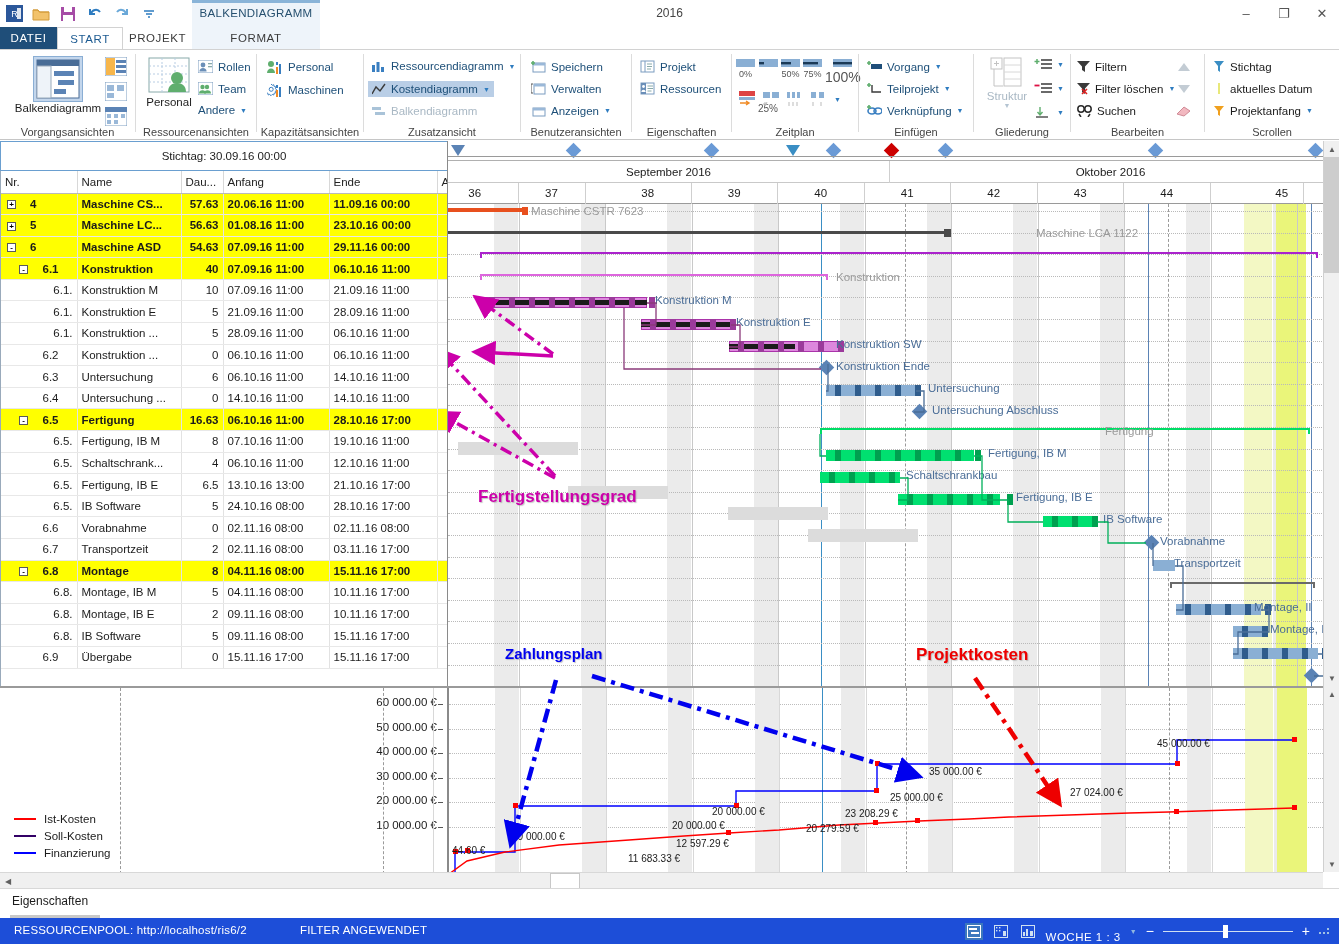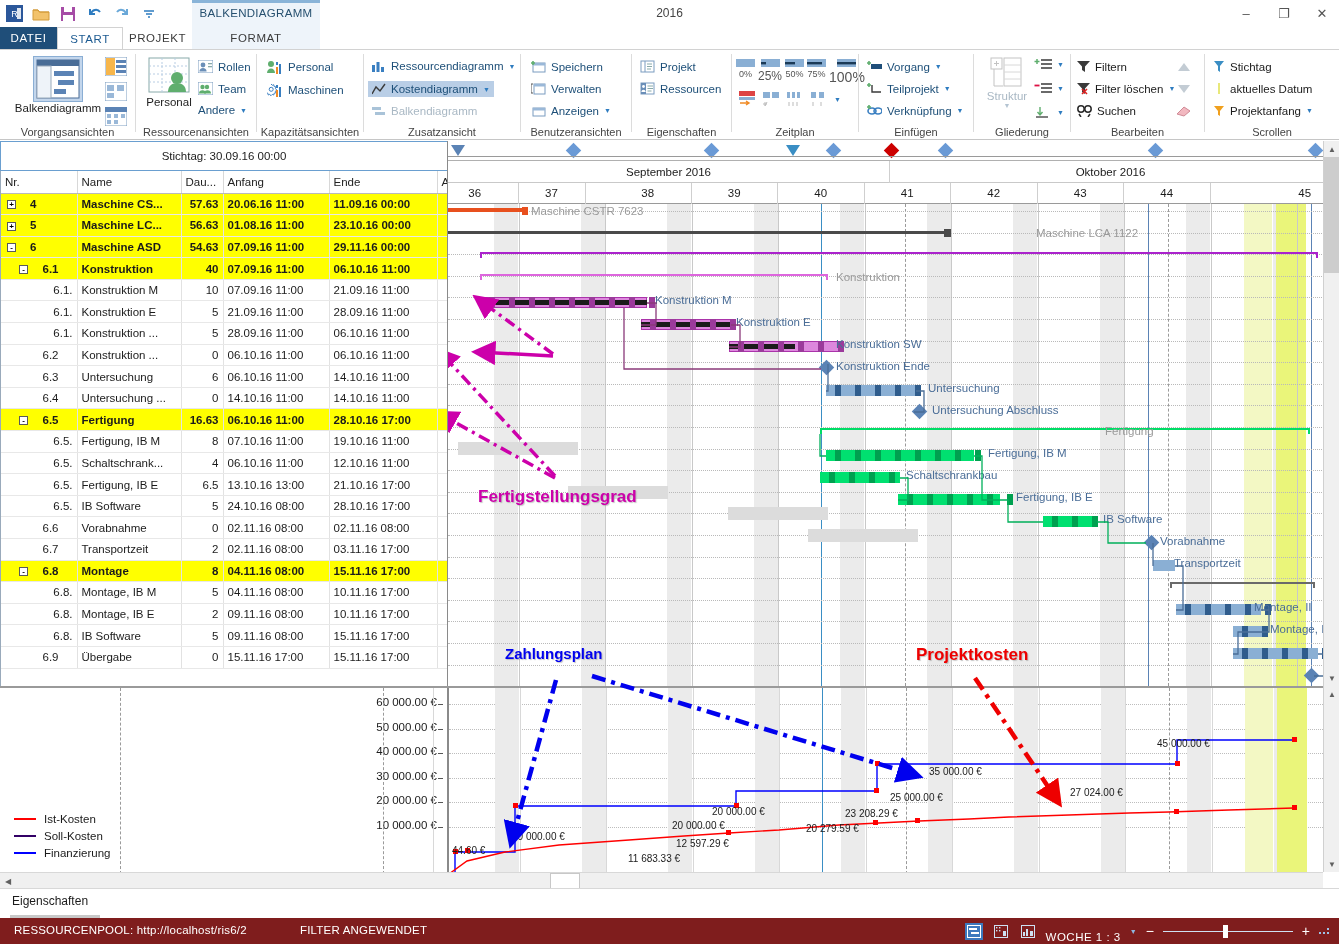--- a/index.html
+++ b/index.html
@@ -98,21 +98,21 @@
   
   .sbv { position:absolute; width:16px; background:#f0f0f0; border-left:1px solid #d0d0d0;}
   .sbarrow{ width:16px; height:16px; display:flex; align-items:center; justify-content:center; font-size:8px; color:#606060; background:#f0f0f0;}
   .sbthumb{ background:#cdcdcd; }
   #hscroll { position:absolute; left:0; top:872px; width:1323px; height:16px; background:#f0f0f0; border-top:1px solid #d8d8d8;}
 
   
   #propbar { position:absolute; left:0; top:888px; width:1339px; height:34px; background:#fff; border-top:1px solid #d8d8d8;}
   #proplabel { position:absolute; left:12px; top:5px; font-size:12px; color:#1b1b1b;}
   #propstrip { position:absolute; left:10px; top:26px; width:90px; height:7px; background:#c8c8c8;}
-  #statusbar { position:absolute; left:0; top:918px; width:1339px; height:26px; background:#7f1d1d; color:#fff; font-size:11.5px;}
+  #statusbar { position:absolute; left:0; top:918px; width:1339px; height:26px; background:#1d4ed8; color:#fff; font-size:11.5px;}
   .sbitem { position:absolute; top:6px; white-space:nowrap; letter-spacing:.2px;}
   #zoomgrp { position:absolute; right:8px; top:3px; height:20px; display:flex; align-items:center; gap:9px; }
   .vbtn { width:18px; height:17px; display:flex; align-items:center; justify-content:center; }
   .vbtn.sel { background:#3c78bd; }
   #slider { width:130px; height:16px; position:relative; }
   #slidertrack { position:absolute; left:0; top:8px; width:130px; height:1px; background:#cfe0f2;}
   #sliderthumb { position:absolute; left:60px; top:2px; width:5px; height:13px; background:#ffffff;}
 </style>
 </head>
 <body>
@@ -405,21 +405,21 @@
           <svg width="19" height="11">
             <rect x="0" y="1" width="19" height="8" fill="#8aafd4"></rect>
           </svg>
           <span style="font-size:9px;color:#555;">0%</span>
         </span>
       <span style="display:flex;flex-direction:column;align-items:center;">
           <svg width="19" height="11">
             <rect x="0" y="1" width="19" height="8" fill="#8aafd4"></rect>
             <rect x="0" y="4" width="5" height="2.4" fill="#1b3a57"></rect>
           </svg>
-          <span style="font-size:12px;color:#555;">25%</span>
+          <span style="font-size:10px;color:#555;margin-top:34px;">25%</span>
         </span>
       <span style="display:flex;flex-direction:column;align-items:center;">
           <svg width="19" height="11">
             <rect x="0" y="1" width="19" height="8" fill="#8aafd4"></rect>
             <rect x="0" y="4" width="10" height="2.4" fill="#1b3a57"></rect>
           </svg>
           <span style="font-size:9px;color:#555;">50%</span>
         </span>
       <span style="display:flex;flex-direction:column;align-items:center;">
           <svg width="19" height="11">
@@ -829,21 +829,21 @@
   <div id="gweek">
       <div class="wcell" style="left: -16px; width: 86.5px;">36</div>
       <div class="wcell" style="left: 70.5px; width: 67px;">37</div>
       <div class="wcell" style="left: 157px; width: 86.5px;">38</div>
       <div class="wcell" style="left: 243.5px; width: 86.5px;">39</div>
       <div class="wcell" style="left: 330px; width: 86.5px;">40</div>
       <div class="wcell" style="left: 416.5px; width: 86.5px;">41</div>
       <div class="wcell" style="left: 503px; width: 86.5px;">42</div>
       <div class="wcell" style="left: 589.5px; width: 86.5px;">43</div>
       <div class="wcell" style="left: 676px; width: 86.5px;">44</div>
-      <div class="wcell" style="left: 792px; width: 86.5px; padding-left: 44px;">45</div>
+      <div class="wcell" style="left: 769px; width: 86.5px; padding-left: 44px;">45</div>
     </div>
   <div id="gbody">
       <div class="colband" style="left: 46px; width: 24px;"></div>
       <div class="colband" style="left: 132.5px; width: 24px;"></div>
       <div class="colband" style="left: 219px; width: 24px;"></div>
       <div class="colband" style="left: 305.5px; width: 24px;"></div>
       <div class="colband" style="left: 392px; width: 24px;"></div>
       <div class="colband" style="left: 478.5px; width: 24px;"></div>
       <div class="colband" style="left: 565px; width: 24px;"></div>
       <div class="colband" style="left: 651.5px; width: 24px;"></div>

